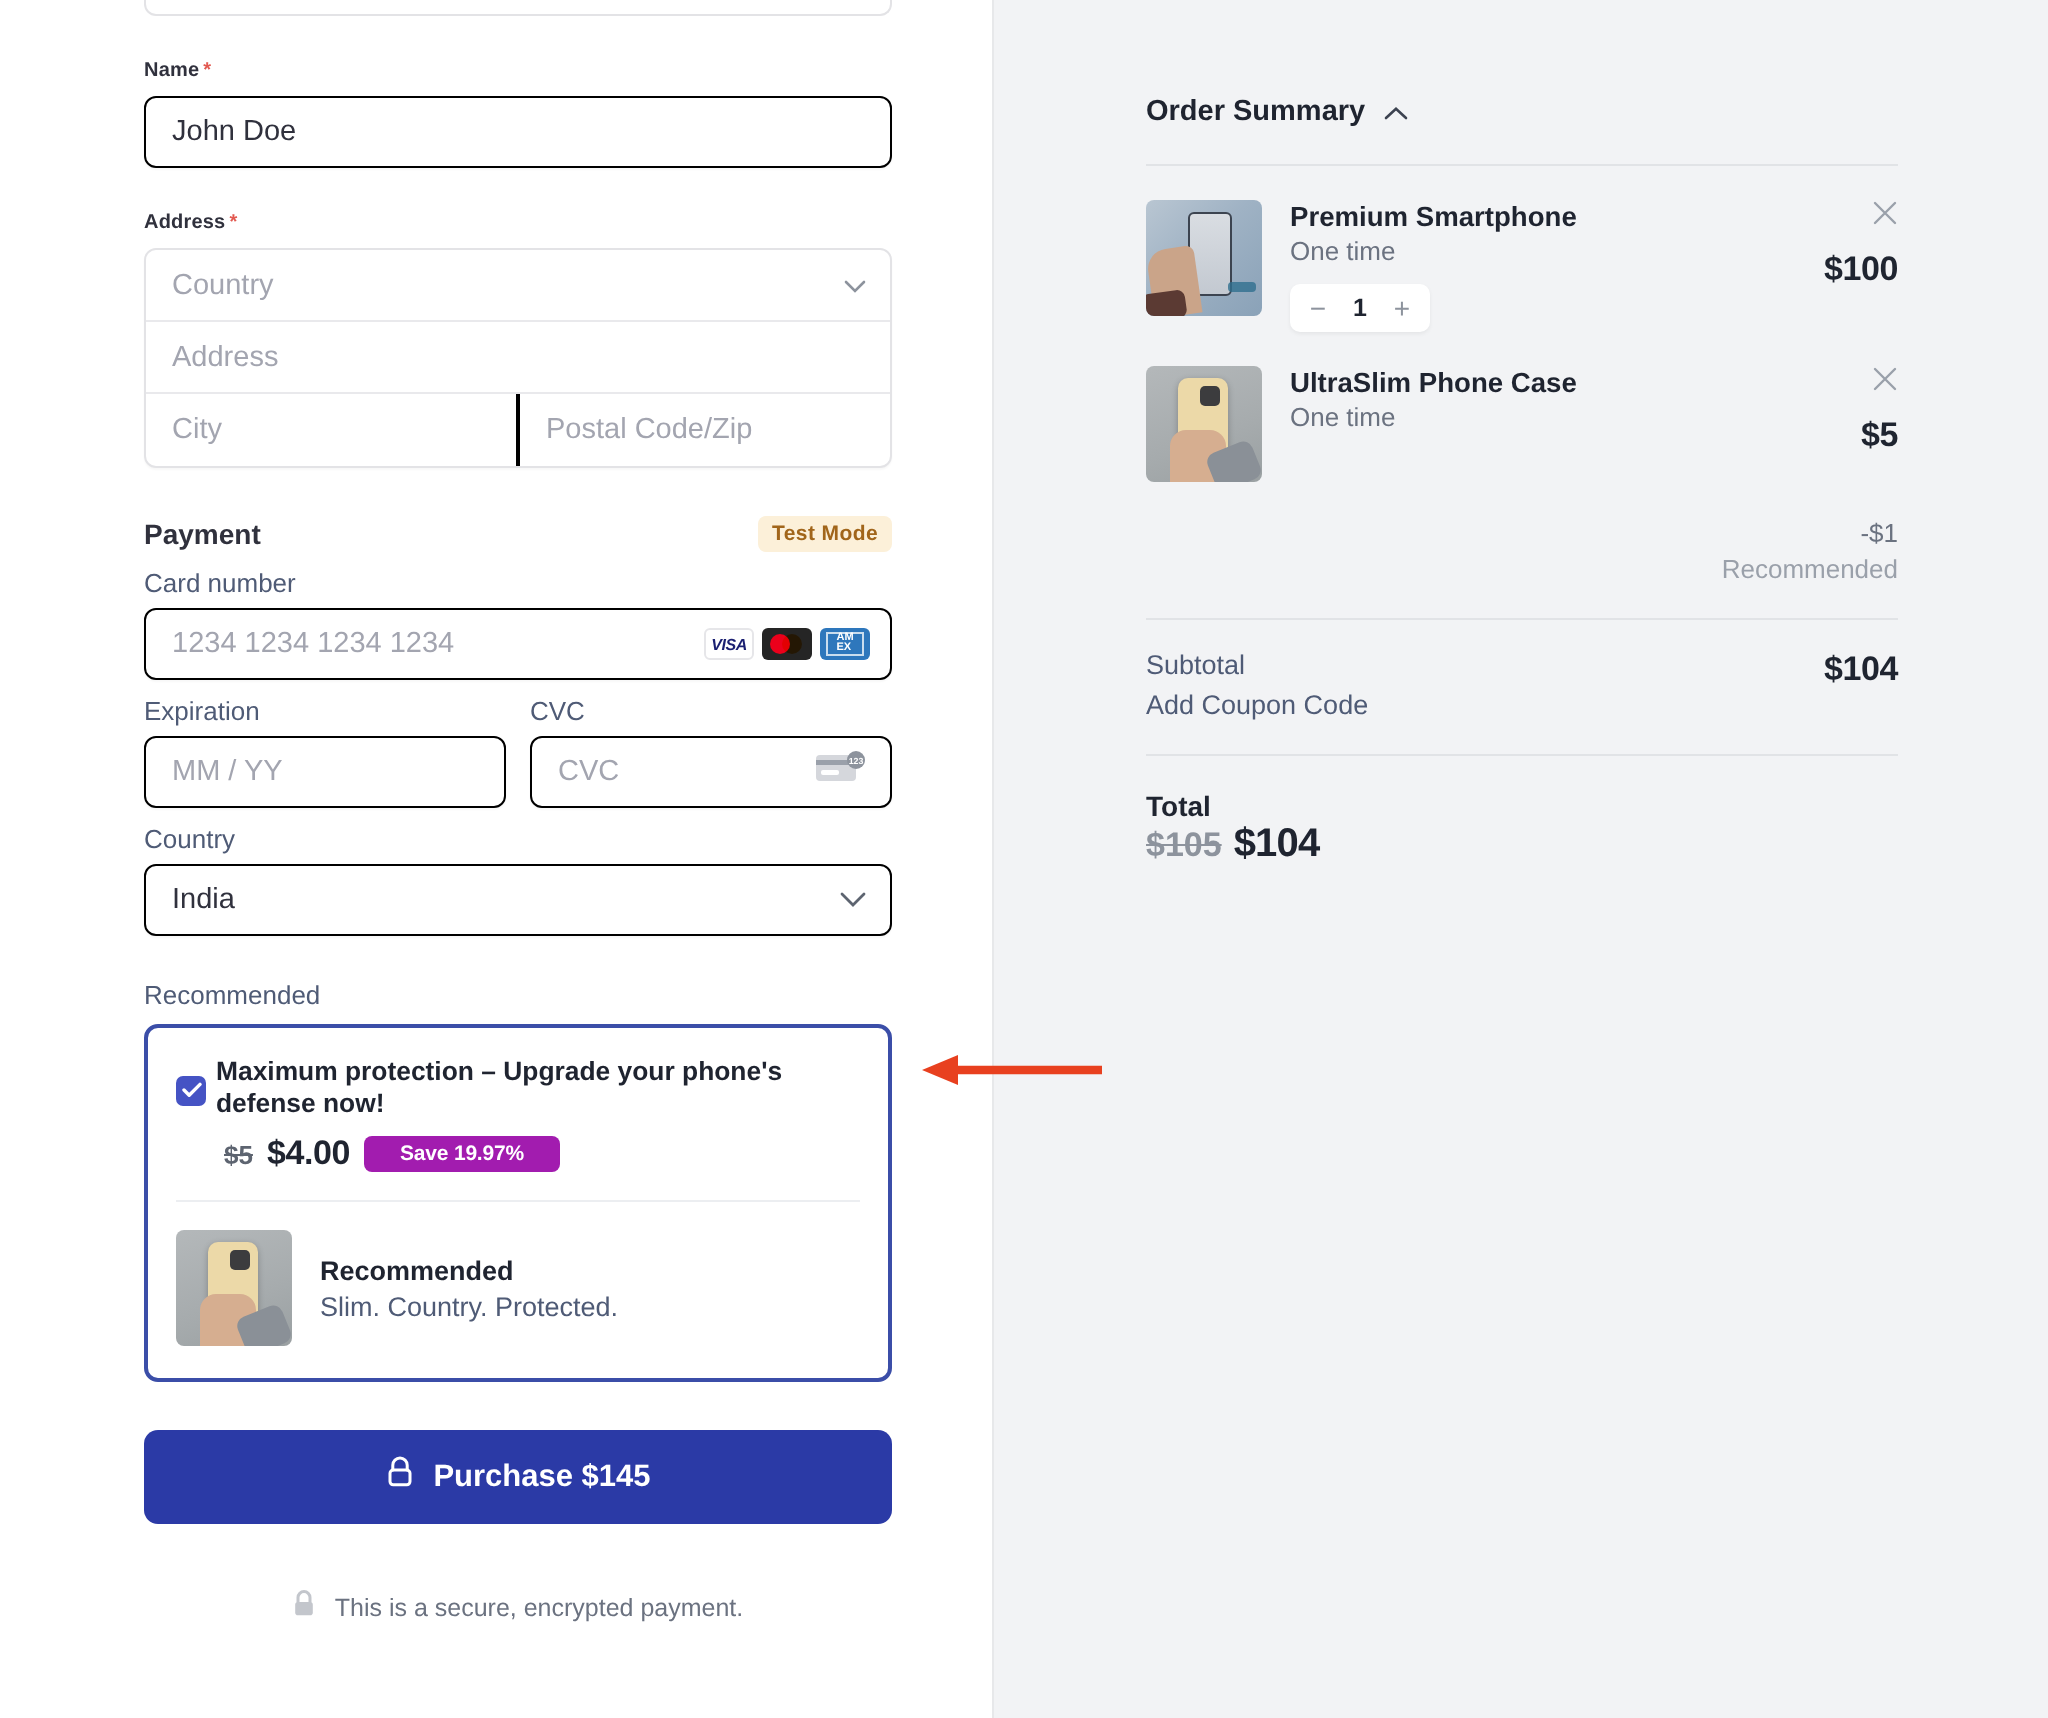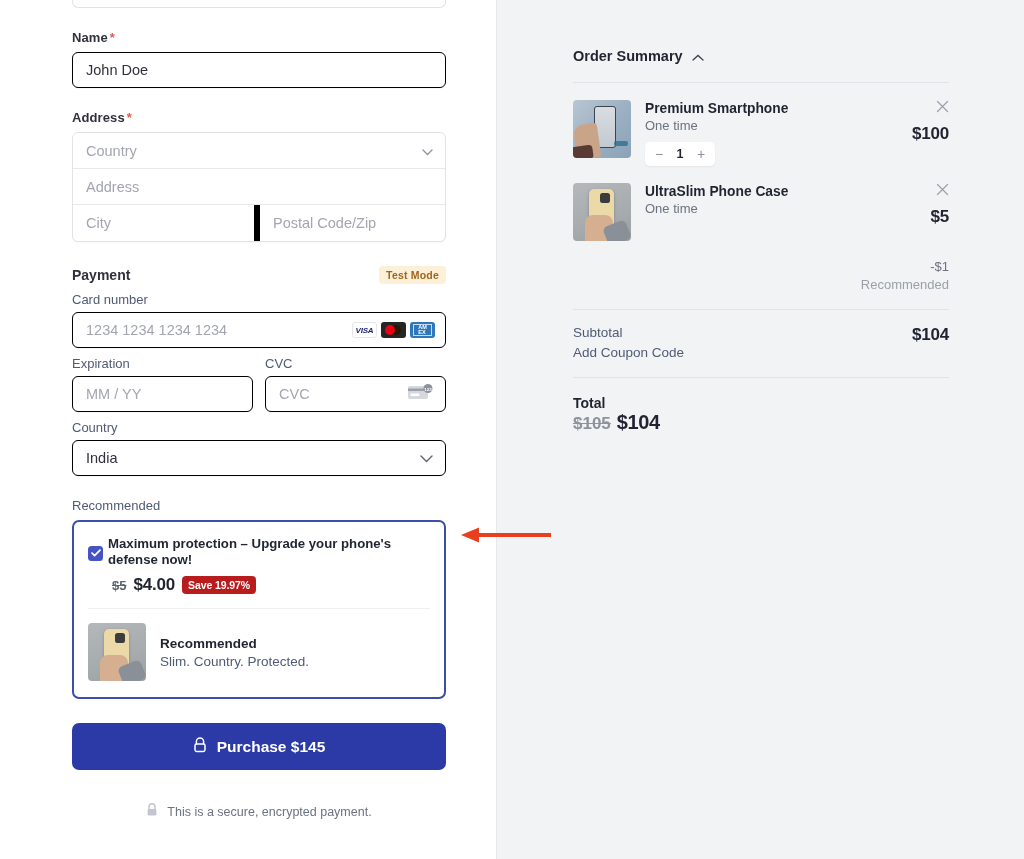--- a/index.html
+++ b/index.html
@@ -20,42 +20,42 @@
     flex: 0 0 496px;
   }
   .form-wrap { position: absolute; left: 72px; top: 0; width: 374px; }
 
   .cut-field {
     height: 9px; border: 1px solid #e3e3e6; border-top: none;
     border-radius: 0 0 6px 6px; background: #fff; margin-top: -1px;
   }
 
   .fld-label {
-    font-size: 13px; font-weight: bold; color: #30313d;
+    font-size: 10px; font-weight: bold; color: #30313d;
     margin-top: 22px; margin-bottom: 7px; letter-spacing: .1px;
   }
   .req { color: #e25950; font-weight: bold; margin-left: 2px; }
 
   .inp {
     width: 374px; height: 36px; border: 1px solid #000000; border-radius: 6px;
     background: #fff; font-size: 14.5px; color: #30313d;
     padding: 0 13px; display: flex; align-items: center;
     box-shadow: 0 1px 1px rgba(0,0,0,.03);
   }
   .inp.ph { color: #a3a5b0; }
 
   
   .addr-group {
     width: 374px; border: 1px solid #e3e3e6; border-radius: 6px; overflow: hidden;
     box-shadow: 0 1px 1px rgba(0,0,0,.03); background: #fff;
   }
   .addr-row { height: 36px; display: flex; align-items: center; border-bottom: 1px solid #e9e9ec; position: relative; }
   .addr-row:last-child { border-bottom: none; }
   .addr-cell { padding: 0 13px; font-size: 14.5px; color: #a3a5b0; display: flex; align-items: center; height: 100%; flex: 1; }
-  .addr-cell.split { border-right: 6px solid #000000; flex: 0 0 187px; }
+  .addr-cell.split { border-right: 2px solid #000000; flex: 0 0 187px; }
   .chev { position: absolute; right: 12px; top: 50%; transform: translateY(-50%); pointer-events: none; }
 
   
   .pay-head { display: flex; align-items: center; justify-content: space-between; margin-top: 24px; }
   .pay-title { font-size: 14px; font-weight: bold; color: #30313d; }
   .badge-test {
     background: #fcf0d9; color: #a1651a; font-size: 10.5px; font-weight: bold;
     padding: 3px 7px; border-radius: 4px; letter-spacing: .2px;
   }
   .sub-label { font-size: 13px; color: #4f5b76; margin-top: 8px; margin-bottom: 5px; }
@@ -78,21 +78,21 @@
   
   .rec-label { font-size: 13px; color: #4f5b76; margin-top: 22px; margin-bottom: 7px; }
   .rec-box { width: 374px; border: 2px solid #3b4ea8; border-radius: 7px; background: #fff; padding: 14px 14px 0 14px; }
   .rec-top { display: flex; align-items: center; gap: 5px; }
   .cbox { width: 15px; height: 15px; border-radius: 3.5px; background: #4553c4; display: flex; align-items: center; justify-content: center; flex: 0 0 15px; margin-top: 2px; }
   .cbox svg { display: block; }
   .rec-headline { font-size: 13.2px; font-weight: bold; color: #1f2430; line-height: 1.22; }
   .rec-price-row { display: flex; align-items: center; gap: 7px; margin: 7px 0 0 24px; }
   .old-price { font-size: 13px; color: #5d6470; text-decoration: line-through; font-weight: bold; }
   .new-price { font-size: 17px; font-weight: bold; color: #1f2430; letter-spacing: -.2px; }
-  .save-badge { background: #b91c1c; color: #fff; font-size: 10.5px; font-weight: bold; padding: 3px 6px; border-radius: 4px; letter-spacing: -.1px; }
+  .save-badge { background: #a21caf; color: #fff; font-size: 10.5px; font-weight: bold; padding: 3px 18px; border-radius: 4px; letter-spacing: -.1px; }
   .rec-sep { height: 1px; background: #eceef1; margin: 13px 0 0 0; }
   .rec-bottom { display: flex; align-items: center; gap: 14px; padding: 14px 0 16px 0; }
   .thumb { width: 58px; height: 58px; border-radius: 4px; flex: 0 0 58px; overflow: hidden; position: relative; }
   .rec-sub-title { font-size: 13.5px; font-weight: bold; color: #1f2430; }
   .rec-sub-desc { font-size: 13.5px; color: #4f5b76; margin-top: 3px; }
 
   
   .btn-purchase {
     width: 374px; height: 47px; margin-top: 24px; background: #2b3aa6; color: #fff;
     border: none; border-radius: 7px; font-size: 15.5px; font-weight: bold;

